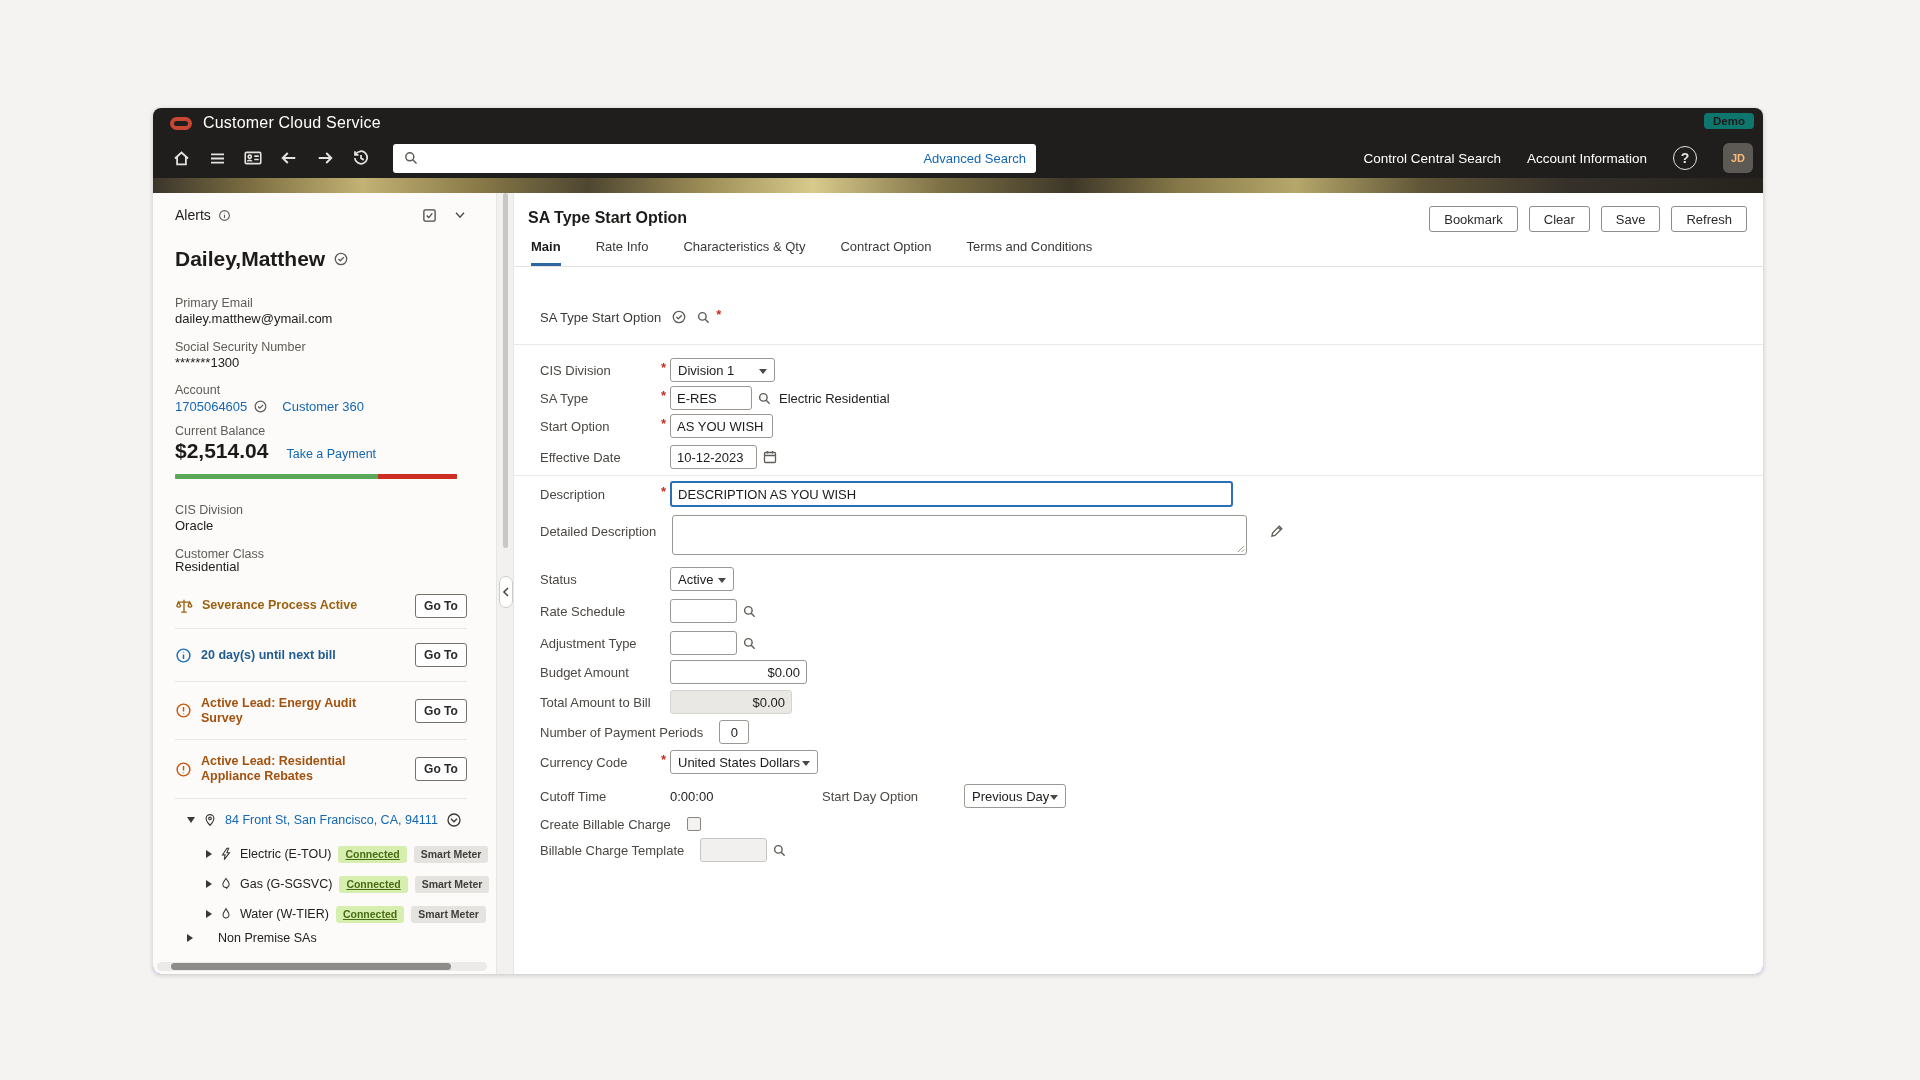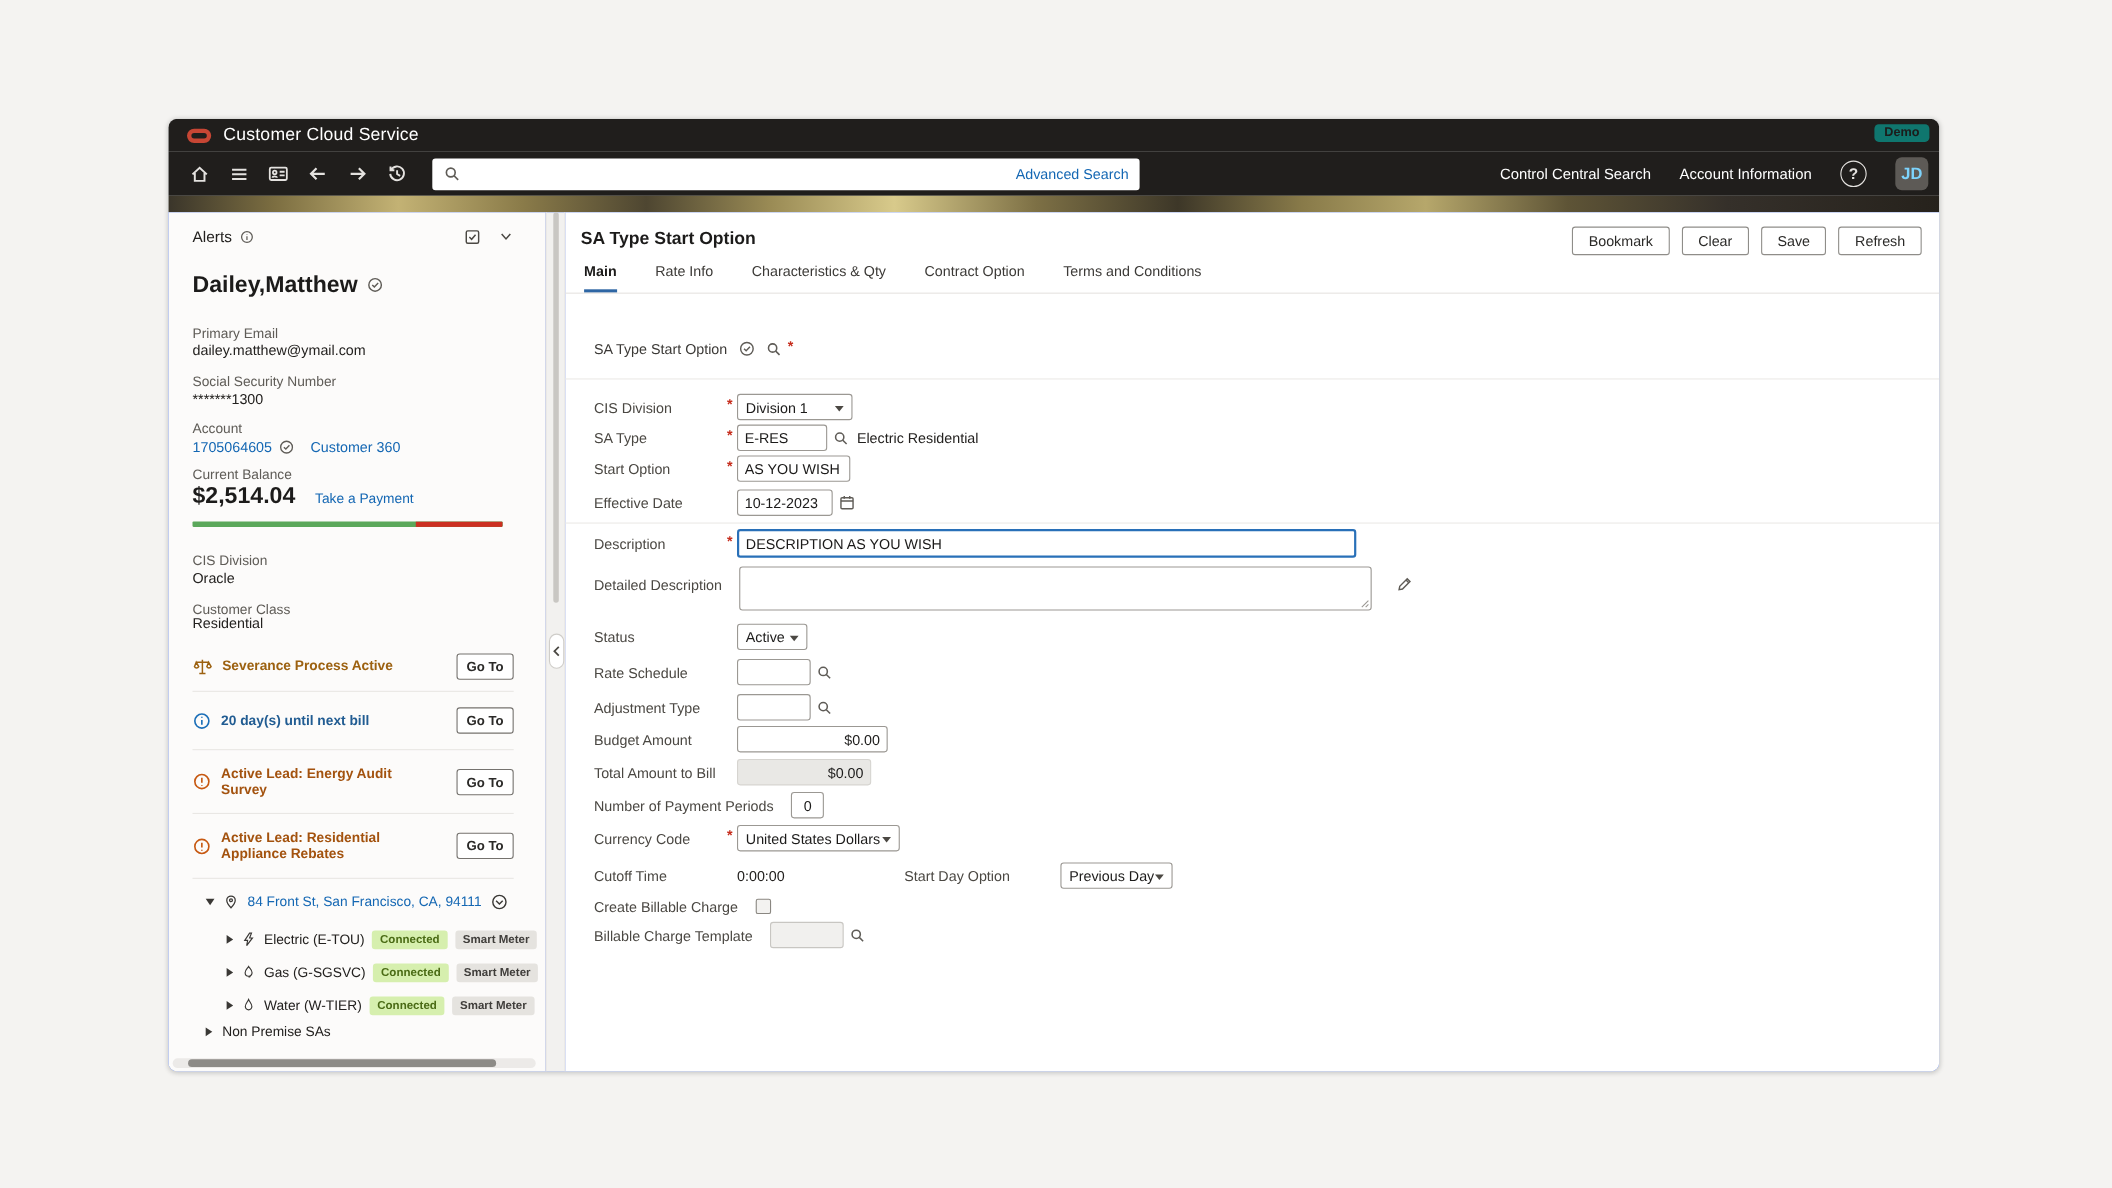--- a/index.html
+++ b/index.html
@@ -17,22 +17,22 @@
   .tb-icon { width:36px; height:32px; display:flex; align-items:center; justify-content:center; color:#e4e2df; cursor:pointer; }
   .search-wrap { width:643px; height:29px; background:#fff; border-radius:3px; display:flex; align-items:center;
                  margin-left:14px; padding:0 10px; gap:8px; }
   .search-wrap svg { color:#5f5c57; }
   .search-input { flex:1; border:none; outline:none; font-size:13px; font-family:inherit; background:transparent; }
   .advanced-link { color:#1467b3; font-size:13px; white-space:nowrap; cursor:pointer; }
   .tb-right { margin-left:auto; display:flex; align-items:center; gap:26px; }
   .tb-link { color:#fff; font-size:13.5px; cursor:pointer; white-space:nowrap; }
   .help-circle { width:24px; height:24px; border:1.6px solid #e4e2df; border-radius:50%; color:#e4e2df;
                  font-size:14px; font-weight:700; display:flex; align-items:center; justify-content:center; cursor:pointer; }
-  .avatar { width:30px; height:30px; border-radius:6px; background:#5d5a56; color:#7dd3fc; font-weight:700;
-            font-size:15px; display:flex; align-items:center; justify-content:center; cursor:pointer; }
+  .avatar { width:30px; height:30px; border-radius:6px; background:#5d5a56; color:#fdba74; font-weight:700;
+            font-size:11px; display:flex; align-items:center; justify-content:center; cursor:pointer; }
   .banner { height:15px; background:linear-gradient(90deg,#3a352a 0%,#7c6e41 6%,#c3b274 13%,#8a7b49 20%,#4e4631 27%,
             #9a8b55 34%,#d8ca8b 41%,#7d7045 49%,#3d3728 57%,#887a49 64%,#b6a76b 71%,#5e5436 79%,#35302a 88%,#26221c 100%); }
 
   
   .content { position:relative; height:781px; display:flex; background:#1d4ed8; }
   .sidebar { width:343px; position:relative; background:#fcfbfa; flex:none; }
   .gutter { width:18px; flex:none; background:#f2f1ef; border-left:1px solid #e8e6e3; border-right:1px solid #e8e6e3; position:relative; }
   .vthumb { position:absolute; left:6px; top:0; width:5px; height:355px; background:#c9c7c3; border-radius:3px; }
   .collapse-pill { position:absolute; left:2px; top:383px; width:14px; height:32px; background:#fff; border:1px solid #cfcdc9;
                    border-radius:8px; display:flex; align-items:center; justify-content:center; color:#4b4843; cursor:pointer; }
@@ -59,23 +59,23 @@
               font-size:12px; color:#2b2a28; display:flex; align-items:center; justify-content:center; cursor:pointer; font-weight:600;}
   .c-orange { color:#9c6110; }
   .c-blue { color:#215c92; }
   .c-lead { color:#a3520e; }
   .tri-down { width:0; height:0; border-left:4.5px solid transparent; border-right:4.5px solid transparent; border-top:6px solid #3a3835; }
   .tri-right { width:0; height:0; border-top:4.5px solid transparent; border-bottom:4.5px solid transparent; border-left:6px solid #3a3835; }
   .addr-row { top:619px; left:34px; display:flex; align-items:center; gap:8px; }
   .svc-row { left:53px; display:flex; align-items:center; gap:7px; height:24px; }
   .svc-name { font-size:12.5px; color:#23211f; }
   .badge { font-size:10.5px; padding:2.5px 7px; border-radius:3px; white-space:nowrap; font-weight:600;}
-  .badge-green { background:#d6efae; color:#4a6b15; }
+  .badge-green { background:#d6efae; color:#4a6b15;text-decoration:underline; }
   .badge-grey { background:#e5e3df; color:#403e3b; }
-  .nonprem { top:738px; left:34px; display:flex; align-items:center; gap:9px; font-size:12.5px; color:#23211f; }
+  .nonprem { top:738px; left:34px; display:flex; align-items:center; gap:25px; font-size:12.5px; color:#23211f; }
   .hscroll { top:769px; left:4px; width:330px; height:9px; background:#eceae8; border-radius:5px; }
   .hscroll .thumb { position:absolute; left:14px; top:1px; width:280px; height:7px; background:#8d8b87; border-radius:4px; }
 
   
   .page-title { position:absolute; left:14px; top:16px; font-size:16px; font-weight:600; color:#1c1b1a; }
   .actions { position:absolute; right:16px; top:13px; display:flex; gap:11px; }
   .btn { height:26px; padding:0 14px; border:1px solid #8f8d89; border-radius:3px; background:#fff; font-size:13px;
          color:#2b2a28; display:flex; align-items:center; cursor:pointer; font-family:inherit; }
   .tabs { position:absolute; left:17px; top:46px; display:flex; gap:35px; height:27px; }
   .tab { font-size:13px; color:#3c3a37; cursor:pointer; padding-bottom:8px; border-bottom:3px solid transparent; }

